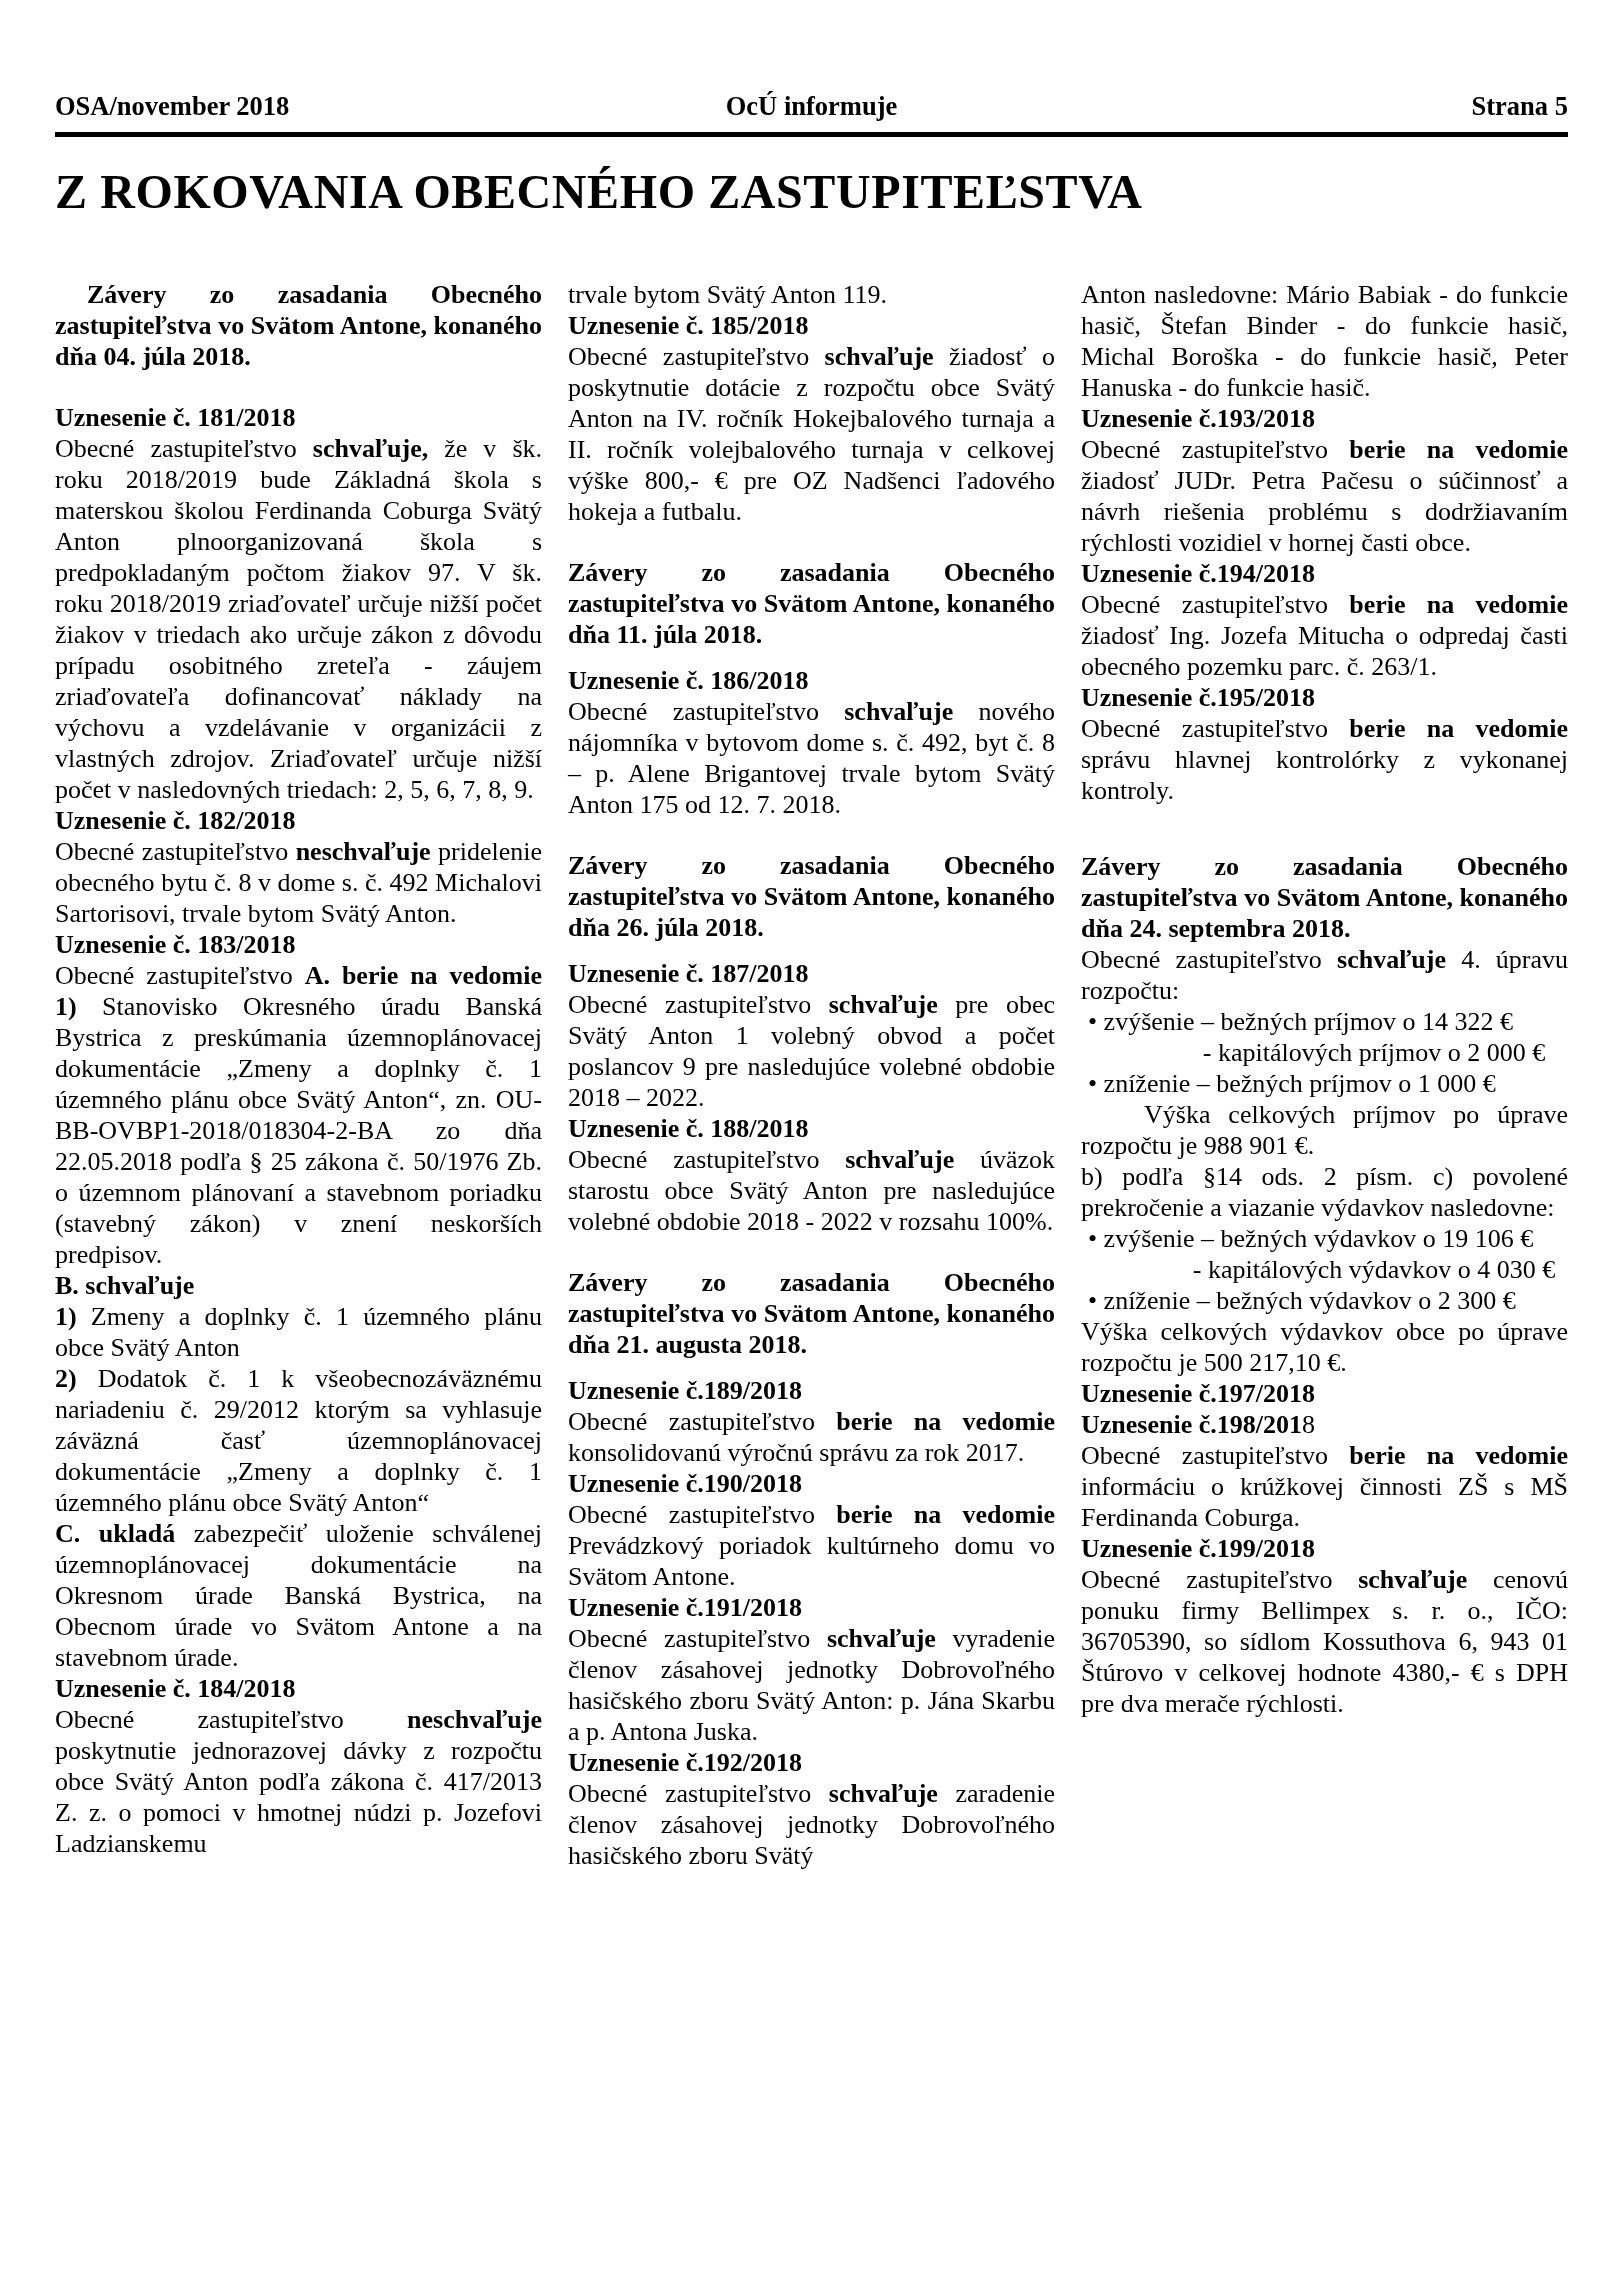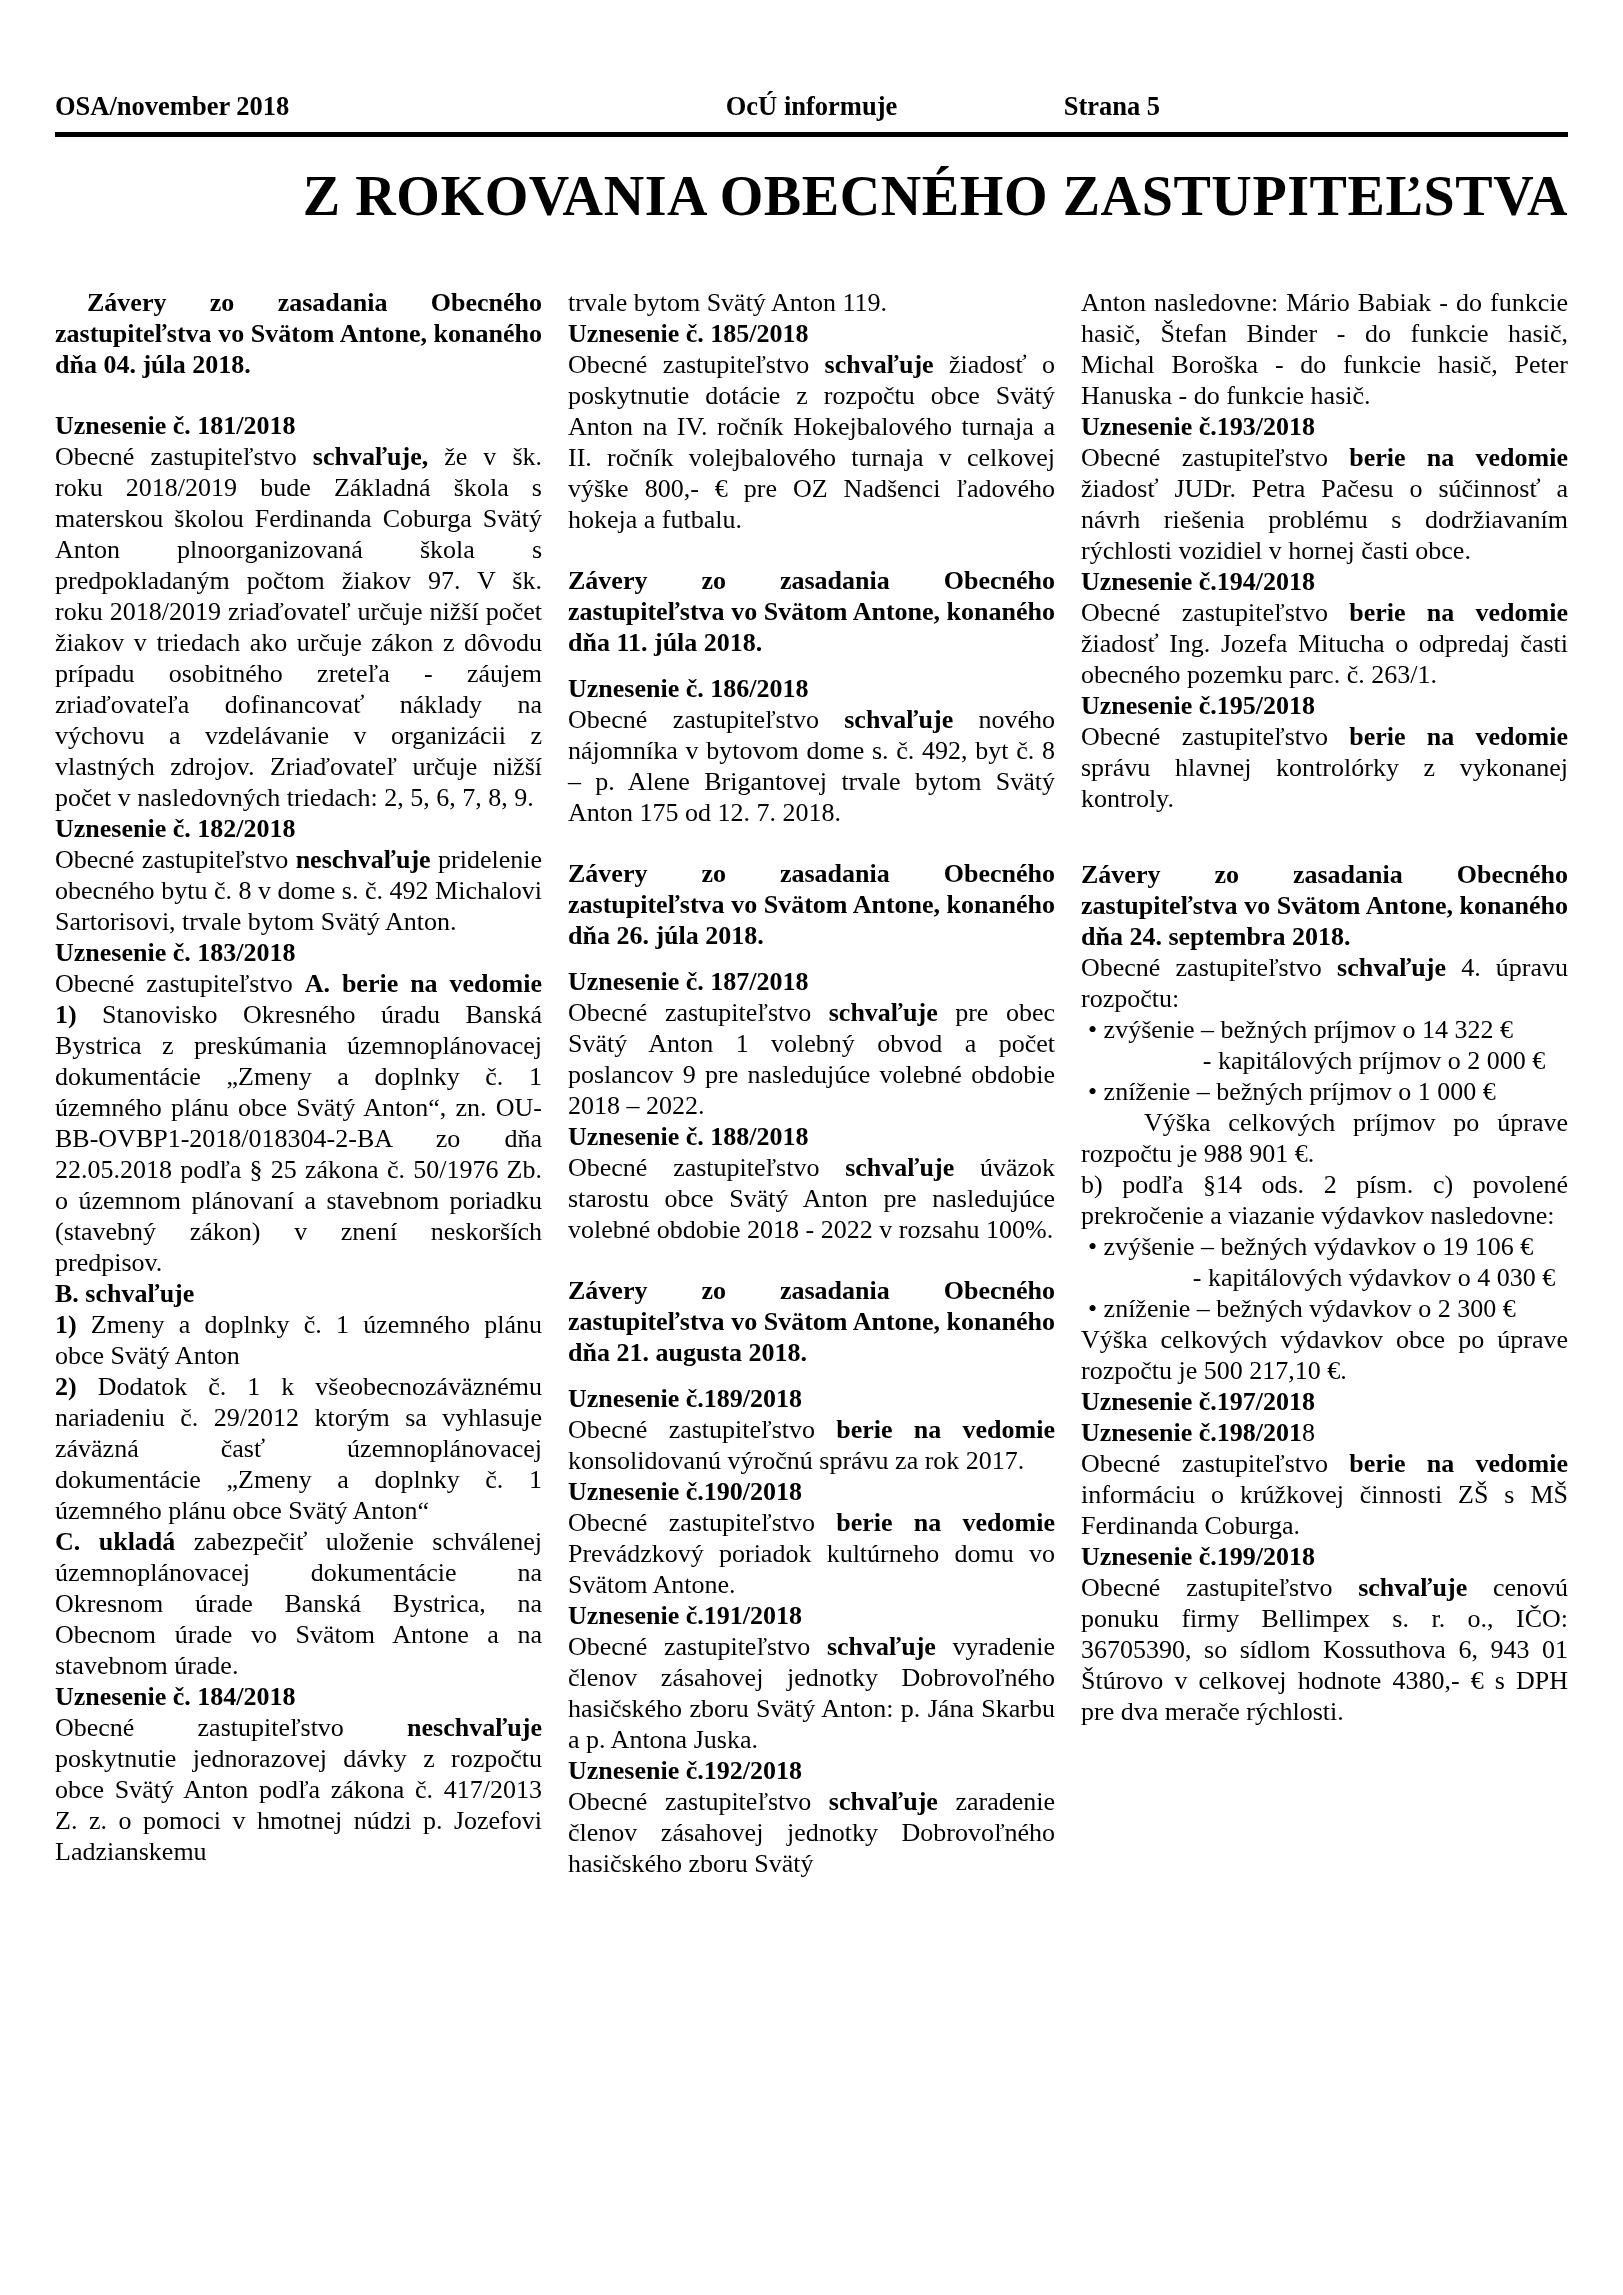--- a/index.html
+++ b/index.html
@@ -21,30 +21,30 @@
   }
   .masthead {
     display: flex;
     align-items: baseline;
     font-size: 26.5px;
     font-weight: bold;
     line-height: 1.1;
   }
   .masthead .m-left  { flex: 1; text-align: left; }
   .masthead .m-mid   { flex: 1; text-align: center; }
-  .masthead .m-right { flex: 1; }
+  .masthead .m-right { flex: 1; text-align: right; }
   .rule {
     margin-top: 10.4px;
     border-top: 5.2px solid #000000;
     height: 0;
   }
   .page-title {
     margin-top: 30px;
-    text-align: right;
-    font-size: 56px;
+    text-align: left;
+    font-size: 48px;
     font-weight: bold;
     letter-spacing: 0.6px;
     line-height: 1.05;
     white-space: nowrap;
   }
   .columns {
     margin-top: 62px;
     display: flex;
     gap: 26px;
   }

